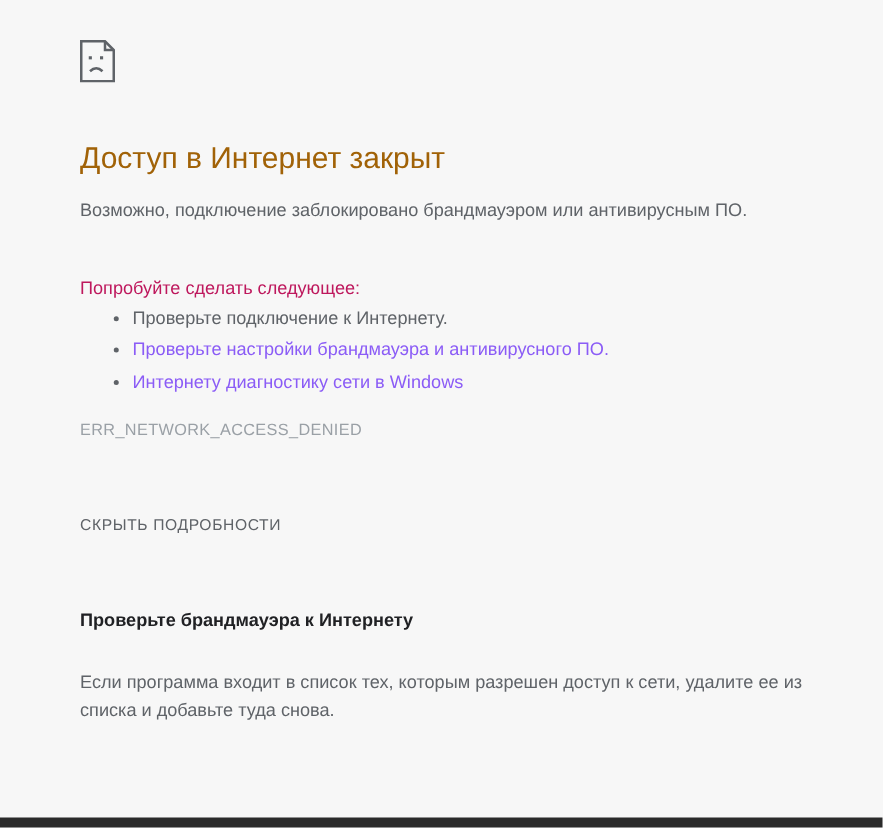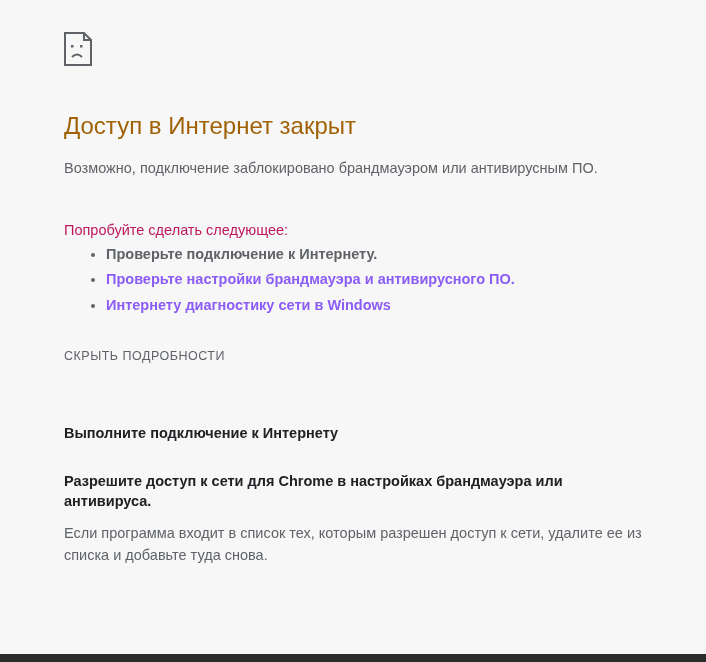--- a/index.html
+++ b/index.html
@@ -40,22 +40,21 @@
       line-height: 1.5;
     }
     .try-label {
       font-size: 14.5px;
       color: #be185d;
       margin-bottom: 4px;
     }
     ul {
       list-style: disc;
       padding-left: 42px;
-      margin-bottom: 28px;
-      font-weight: bold;
+      margin-bottom: 17px;
     }
     li {
       font-size: 14.5px;
       color: #5f6368;
       line-height: 1.75;
     }
     li a {
       color: #8b5cf6;
       text-decoration: none;
       cursor: pointer;
@@ -125,27 +124,27 @@
       <span>Проверьте подключение к Интернету.</span>
     </li>
     <li>
       <a>Проверьте настройки брандмауэра и антивирусного ПО.</a>
     </li>
     <li>
       <a>Интернету диагностику сети в Windows</a>
     </li>
   </ul>
 
+  <div class="error-code">ERR_NETWORK_ACCESS_DENIED</div>
 
   <div class="toggle-details">СКРЫТЬ ПОДРОБНОСТИ</div>
 
   <div class="section">
-    <div class="section-title">Выполните подключение к Интернету</div>
+    <div class="section-title">Проверьте брандмауэра к Интернету</div>
   </div>
 
   <div class="section">
-    <div class="section-title">Разрешите доступ к сети для Chrome в настройках брандмауэра или антивируса.</div>
     <div class="section-body">Если программа входит в список тех, которым разрешен доступ к сети, удалите ее из списка и добавьте туда снова.</div>
   </div>
 
 </div>
 
 <div class="bottom-bar"></div>
 
 </body></html>

